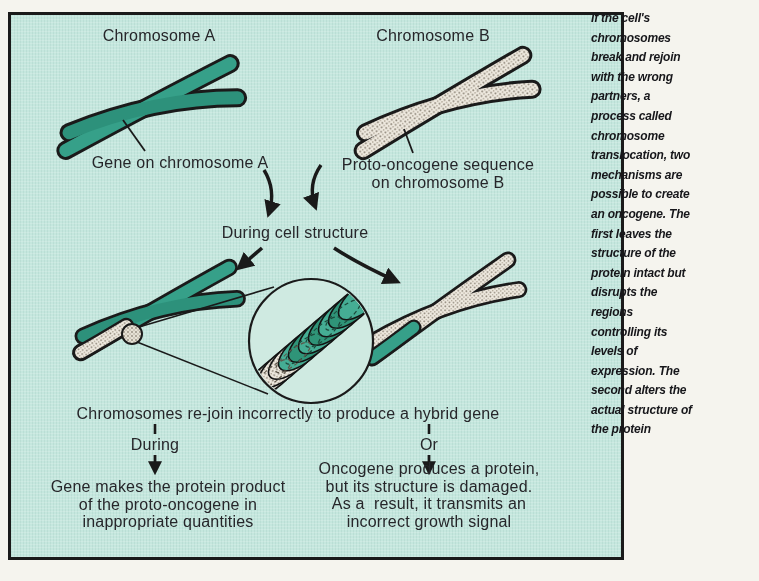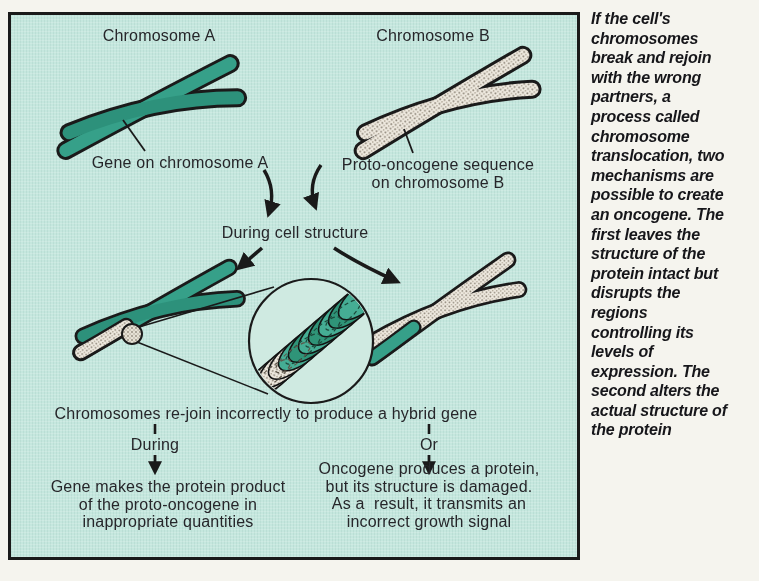--- a/index.html
+++ b/index.html
@@ -2,35 +2,35 @@
 <html><head>
 <meta charset="utf-8">
 <style>
   html,body{margin:0;padding:0}
   body{
     width:759px;height:581px;position:relative;overflow:hidden;
     background:#f5f4ee;
     font-family:"Liberation Sans", sans-serif;
   }
   .diagram-box{
-    position:absolute;left:8px;top:12px;width:572px;height:548px;
+    position:absolute;left:8px;top:12px;width:616px;height:548px;
     box-sizing:border-box;border:3px solid #1a1a1a;
     background-color:#c5e7de;
     background-image:
       repeating-linear-gradient(0deg, rgba(255,255,255,.16) 0 1px, rgba(0,0,0,0) 1px 3px),
       repeating-linear-gradient(90deg, rgba(120,170,158,.14) 0 1px, rgba(0,0,0,0) 1px 3px);
   }
   svg.layer{position:absolute;left:0;top:0;display:block}
   .lbl{
     position:absolute;color:#26262a;font-size:16px;line-height:17.5px;
     white-space:pre;transform:translateX(-50%);text-align:center;letter-spacing:.2px;
   }
   .sidebar{
     position:absolute;left:591px;top:9px;width:168px;
-    font-weight:bold;font-style:italic;font-size:16px;line-height:19.6px;
+    font-weight:bold;font-style:italic;font-size:12px;line-height:19.6px;
     color:#16161a;white-space:pre;letter-spacing:-.2px;
   }
 </style>
 </head>
 <body>
 
 <div class="diagram-box">
 
   <svg class="layer" width="566" height="542" viewBox="0 0 566 542">
     <defs>
@@ -127,21 +127,21 @@
     <path d="M 144 440 L 144 456" stroke="#1a1a1a" stroke-width="2.8" fill="none" marker-end="url(#ah)"></path>
     <path d="M 418 440 L 418 456" stroke="#1a1a1a" stroke-width="2.8" fill="none" marker-end="url(#ah)"></path>
   </svg>
 
   <div class="lbl" style="left:148px;top:12px">Chromosome A</div>
   <div class="lbl" style="left:422px;top:12px">Chromosome B</div>
   <div class="lbl" style="left:427px;top:141px">Proto-oncogene sequence
 on chromosome B</div>
   <div class="lbl" style="left:169px;top:139px">Gene on chromosome A</div>
   <div class="lbl" style="left:284px;top:209px">During cell structure</div>
-  <div class="lbl" style="left:255px;top:390px">Chromosomes re-join incorrectly to produce a hybrid gene</div>
+  <div class="lbl" style="left:277px;top:390px">Chromosomes re-join incorrectly to produce a hybrid gene</div>
   <div class="lbl" style="left:144px;top:421px">During</div>
   <div class="lbl" style="left:418px;top:421px">Or</div>
   <div class="lbl" style="left:157px;top:463px">Gene makes the protein product
 of the proto-oncogene in
 inappropriate quantities</div>
   <div class="lbl" style="left:418px;top:445px">Oncogene produces a protein,
 but its structure is damaged.
 As a  result, it transmits an
 incorrect growth signal</div>
 </div>

